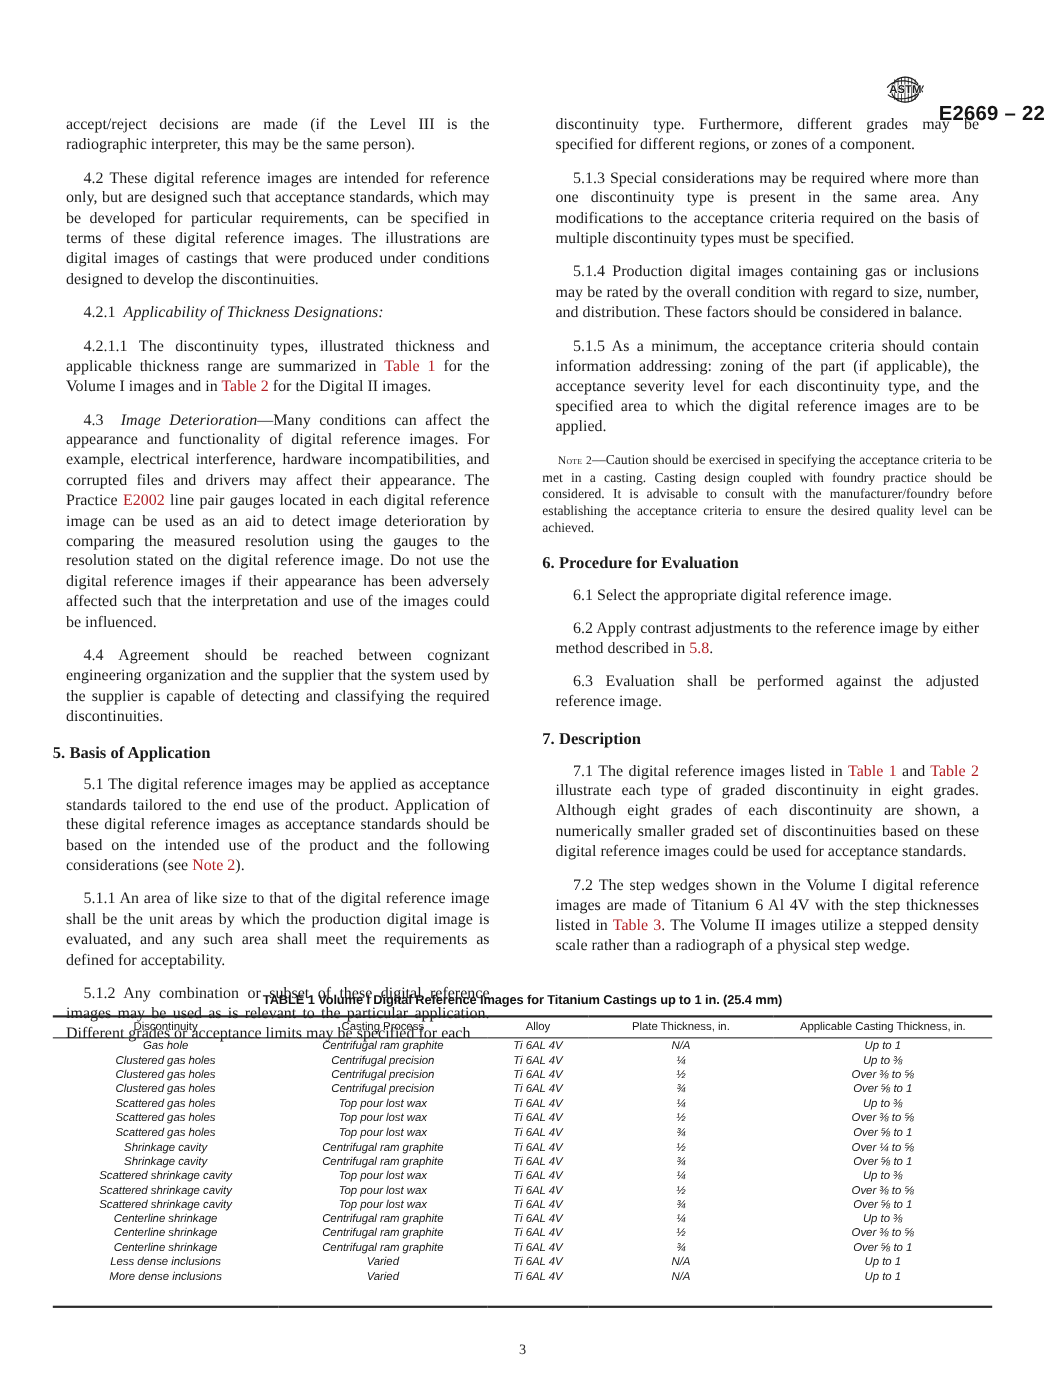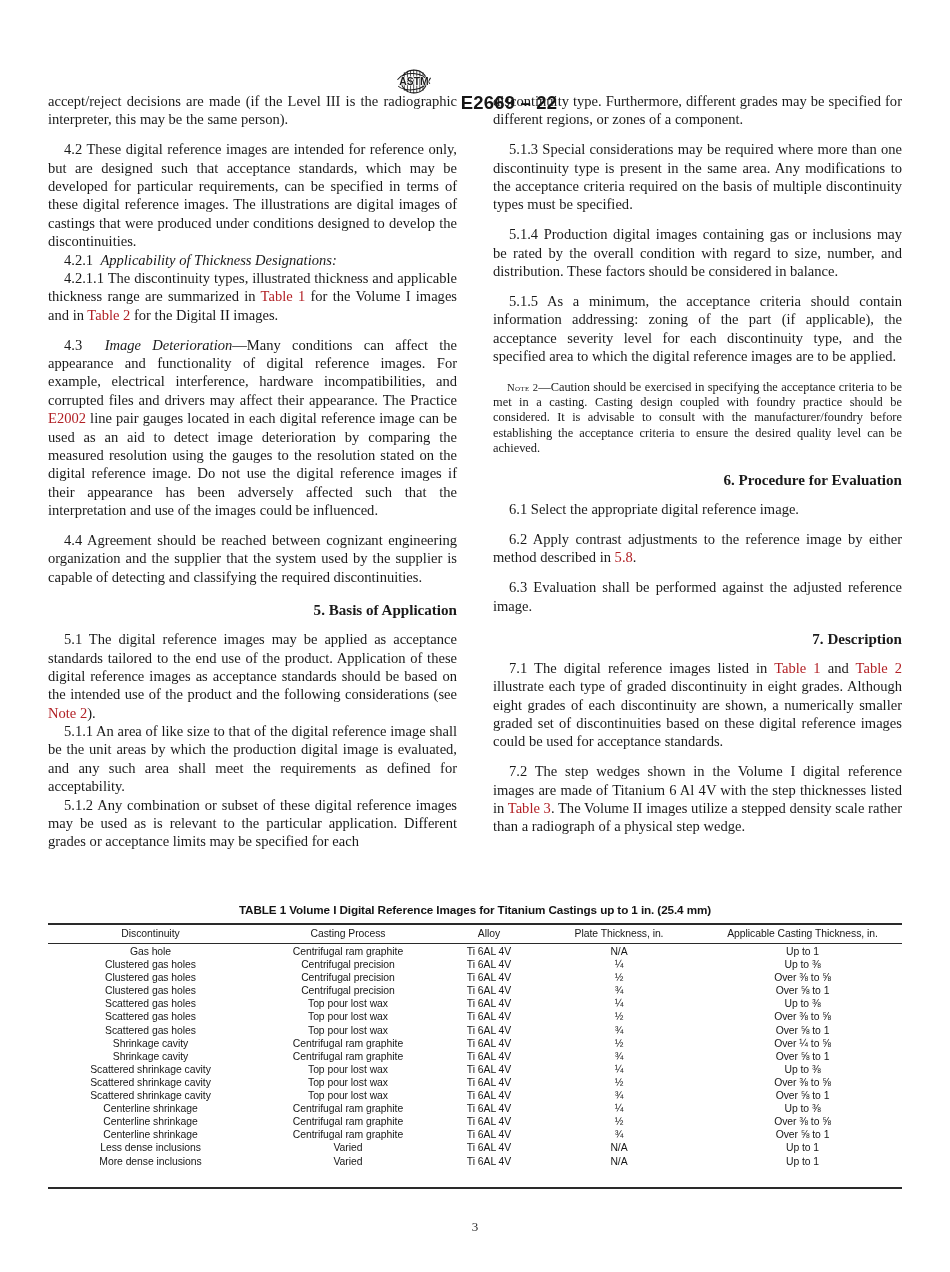--- a/index.html
+++ b/index.html
@@ -24,22 +24,22 @@
   }
 
   
   .masthead {
     position: absolute;
     left: 0;
     top: 48px;
     width: 950px;
     display: flex;
     align-items: center;
-    justify-content: center;
-    gap: 26px;
+    justify-content: flex-end;
+    gap: 9px;
   }
   .astm-logo {
     width: 42px;
     height: 31px;
     display: block;
   }
   .std-designation {
     font-family: "Liberation Sans", sans-serif;
     font-weight: bold;
     font-size: 18.5px;
@@ -55,42 +55,42 @@
     top: 92px;
     width: 854px;
     display: flex;
     gap: 36px;
   }
   .col {
     width: 409px;
   }
 
   p {
-    margin: 0;
+    margin: 12px;
     font-size: 14.55px;
     line-height: 1.265;
     text-align: justify;
     text-justify: inter-word;
     hyphens: none;
   }
   p.ind {
     text-indent: 16px;
   }
   p.gap {
     margin-top: 11.5px;
   }
   .it { font-style: italic; }
   .lnk { color: #b11f24; }
   .sec-head {
     margin: 0;
     font-family: "Liberation Serif", serif;
     font-weight: bold;
     font-size: 15.1px;
     line-height: 1.25;
-    text-align: right;
+    text-align: left;
   }
   .sec-head.gap { margin-top: 15px; }
   .sec-head + p.gap { margin-top: 10px; }
 
   .note {
     margin: 0;
     margin-top: 14px;
     font-size: 12.4px;
     line-height: 1.235;
     text-align: justify;
@@ -141,20 +141,21 @@
   table.data tbody tr td {
     text-align: center;
     padding: 1.05px 0;
     letter-spacing: -0.05px;
   }
   table.data tbody tr:first-child td {
     padding-top: 2.5px;
   }
   table.data tbody {
     border-bottom: 2.0px solid #2a2a2a;
+    font-style: italic;
   }
   table.data tbody tr:last-child td {
     padding-bottom: 20px;
   }
   col.c1 { width: 205px; }
   col.c2 { width: 190px; }
   col.c3 { width: 92px; }
   col.c4 { width: 168px; }
   col.c5 { width: 199px; }
 

